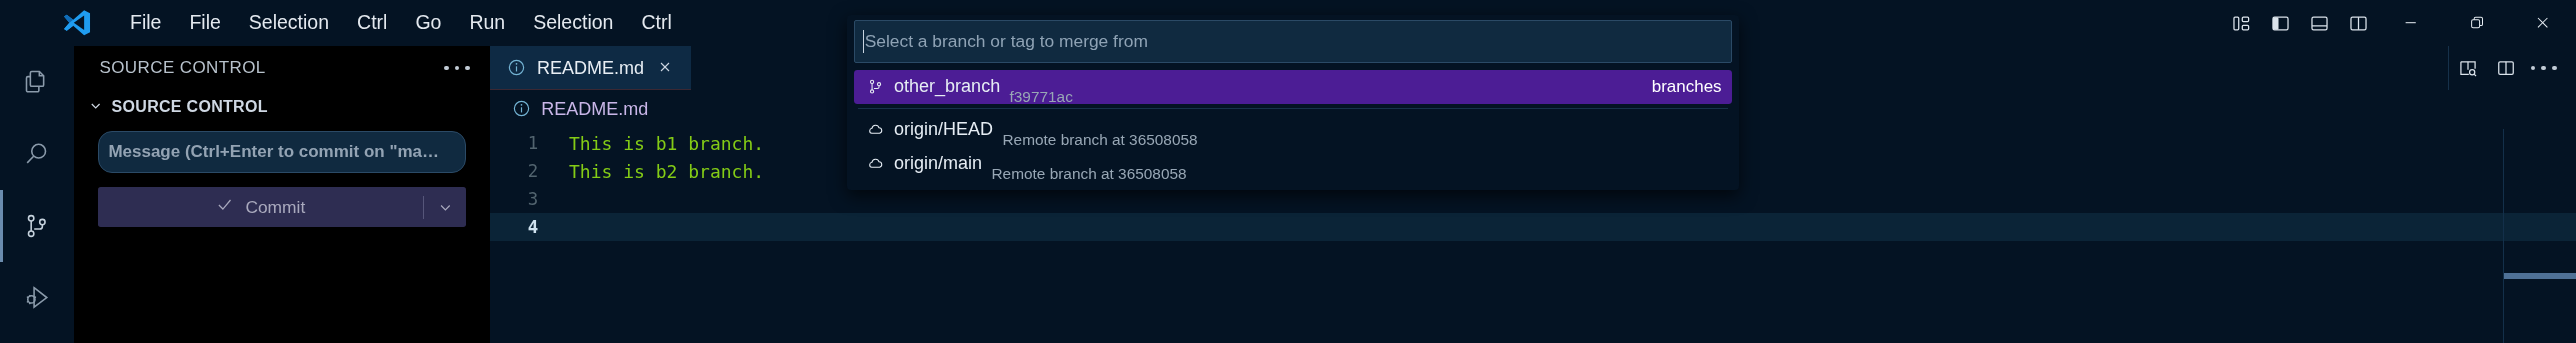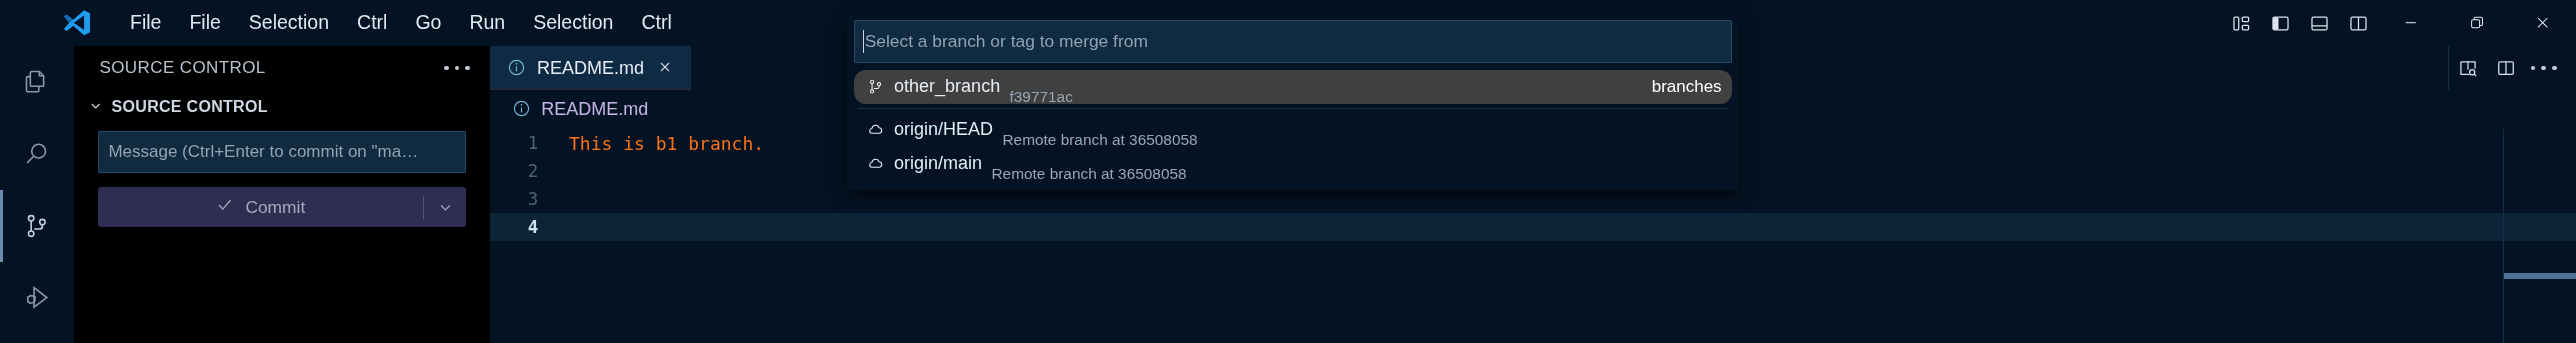--- a/index.html
+++ b/index.html
@@ -58,21 +58,21 @@
   .sb-title{ font-size:17px; letter-spacing:0.4px; color:#b8c2cc; }
   .sb-dots{ display:flex; gap:6px; }
   .dot{ width:4.7px; height:4.7px; border-radius:50%; background:#c2ccd6; }
   .sb-section{
     height:34px; display:flex; align-items:center; gap:9.4px; padding-left:14.8px;
   }
   .sb-section-label{ font-size:16px; font-weight:bold; letter-spacing:0.3px; color:#cfd8e3; }
   .commit-box{ padding:6.7px 24px 0 24px; }
   .commit-input{
     height:42px; width:100%; background:#102a40; border:0.7px solid #2b4a66;
-    border-radius:1px; display:flex; align-items:center; padding:0 9.4px;
+    border-radius:14px; display:flex; align-items:center; padding:0 9.4px;font-weight:bold;
   }
   .commit-input span{ font-size:17px; color:#93a3b3; white-space:nowrap;
     overflow:hidden; text-overflow:clip; }
   .commit-btn-wrap{ padding:14.8px 24px 0 24px; }
   .commit-btn{
     height:40px; background:#2e2d52; border-radius:2.7px; display:flex;
     align-items:center; position:relative;
   }
   .commit-btn-main{ flex:1; display:flex; align-items:center;
     justify-content:center; gap:12px; }
@@ -117,21 +117,21 @@
   .code-line.active{ background:#0b2437; }
   .code-line.active::after{
     content:""; position:absolute; left:0; right:0; top:0; height:0.7px;
   }
   .ln{
     width:63px; text-align:right; padding-right:14.8px;
     font-family:"DejaVu Sans Mono", monospace; font-size:17.4px; color:#52646f;
   }
   .code-line.active .ln{ color:#cfe2ef; font-weight:bold; }
   .code-text{
-    font-family:"DejaVu Sans Mono", monospace; font-size:18px; color:#f97316;
+    font-family:"DejaVu Sans Mono", monospace; font-size:18px; color:#84cc16;
     padding-left:16px; white-space:pre;
   }
   .editor-sep{
     position:absolute; right:72px; top:0; width:0.7px; height:215px;
     background:#13304a;
   }
   .overview-mark{
     position:absolute; right:0; top:144px; width:72px; height:6px;
     background:#4f7196;
   }
@@ -150,21 +150,21 @@
   }
   .qp-caret{
     width:1.3px; height:23px; background:#c8d4e0; margin-right:0.7px;
   }
   .qp-placeholder{ font-size:17.4px; color:#8fa3b5; }
   .qp-list{ padding:2.7px 6.7px 9.4px 6.7px; }
   .qp-row{
     height:34px; display:flex; align-items:center; padding:0 10.7px;
     border-radius:3.4px; position:relative;
   }
-  .qp-row.selected{ background:#404040;border-radius:12px; }
+  .qp-row.selected{ background:#4c1d95; }
   .qp-ico{ width:23px; display:flex; align-items:center; justify-content:center;
            flex:none; margin-right:6.7px; }
   .qp-label{ font-size:18px; color:#e6edf4; white-space:nowrap; }
   .qp-desc{ font-size:15.4px; color:#98a7b5; margin-left:9.4px; white-space:nowrap;margin-top:20px; }
   .qp-group{ margin-left:auto; font-size:17px; white-space:nowrap; }
   .qp-group.white{ color:#ffffff; }
   .qp-group.accent{ color:#c77dff; }
   .qp-sep{ height:0.7px; background:#17324a; margin:4px 4px; }
 </style>
 </head>
@@ -383,20 +383,21 @@
       <span class="breadcrumb-label">README.md</span>
     </div>
 
     <div class="code-area">
       <div class="code-line">
         <div class="ln">1</div>
         <div class="code-text">This is b1 branch.</div>
       </div>
       <div class="code-line">
         <div class="ln">2</div>
+        <div class="code-text">This is b2 branch.</div>
       </div>
       <div class="code-line">
         <div class="ln">3</div>
       </div>
       <div class="code-line active">
         <div class="ln">4</div>
       </div>
 
       <div class="editor-sep"></div>
       <div class="overview-mark"></div>

